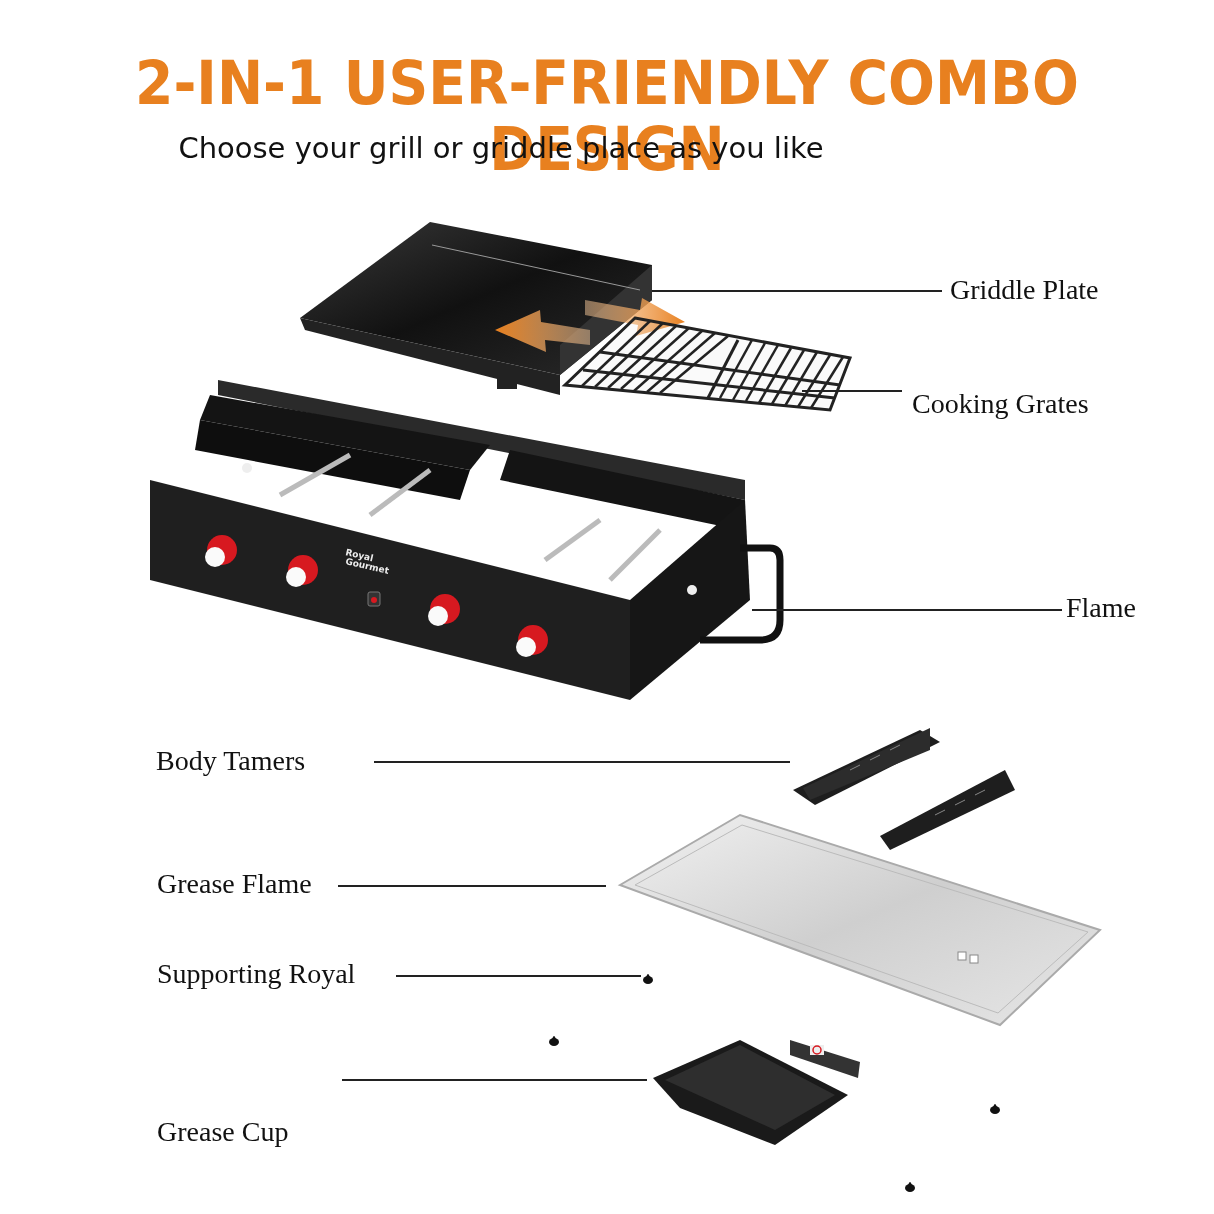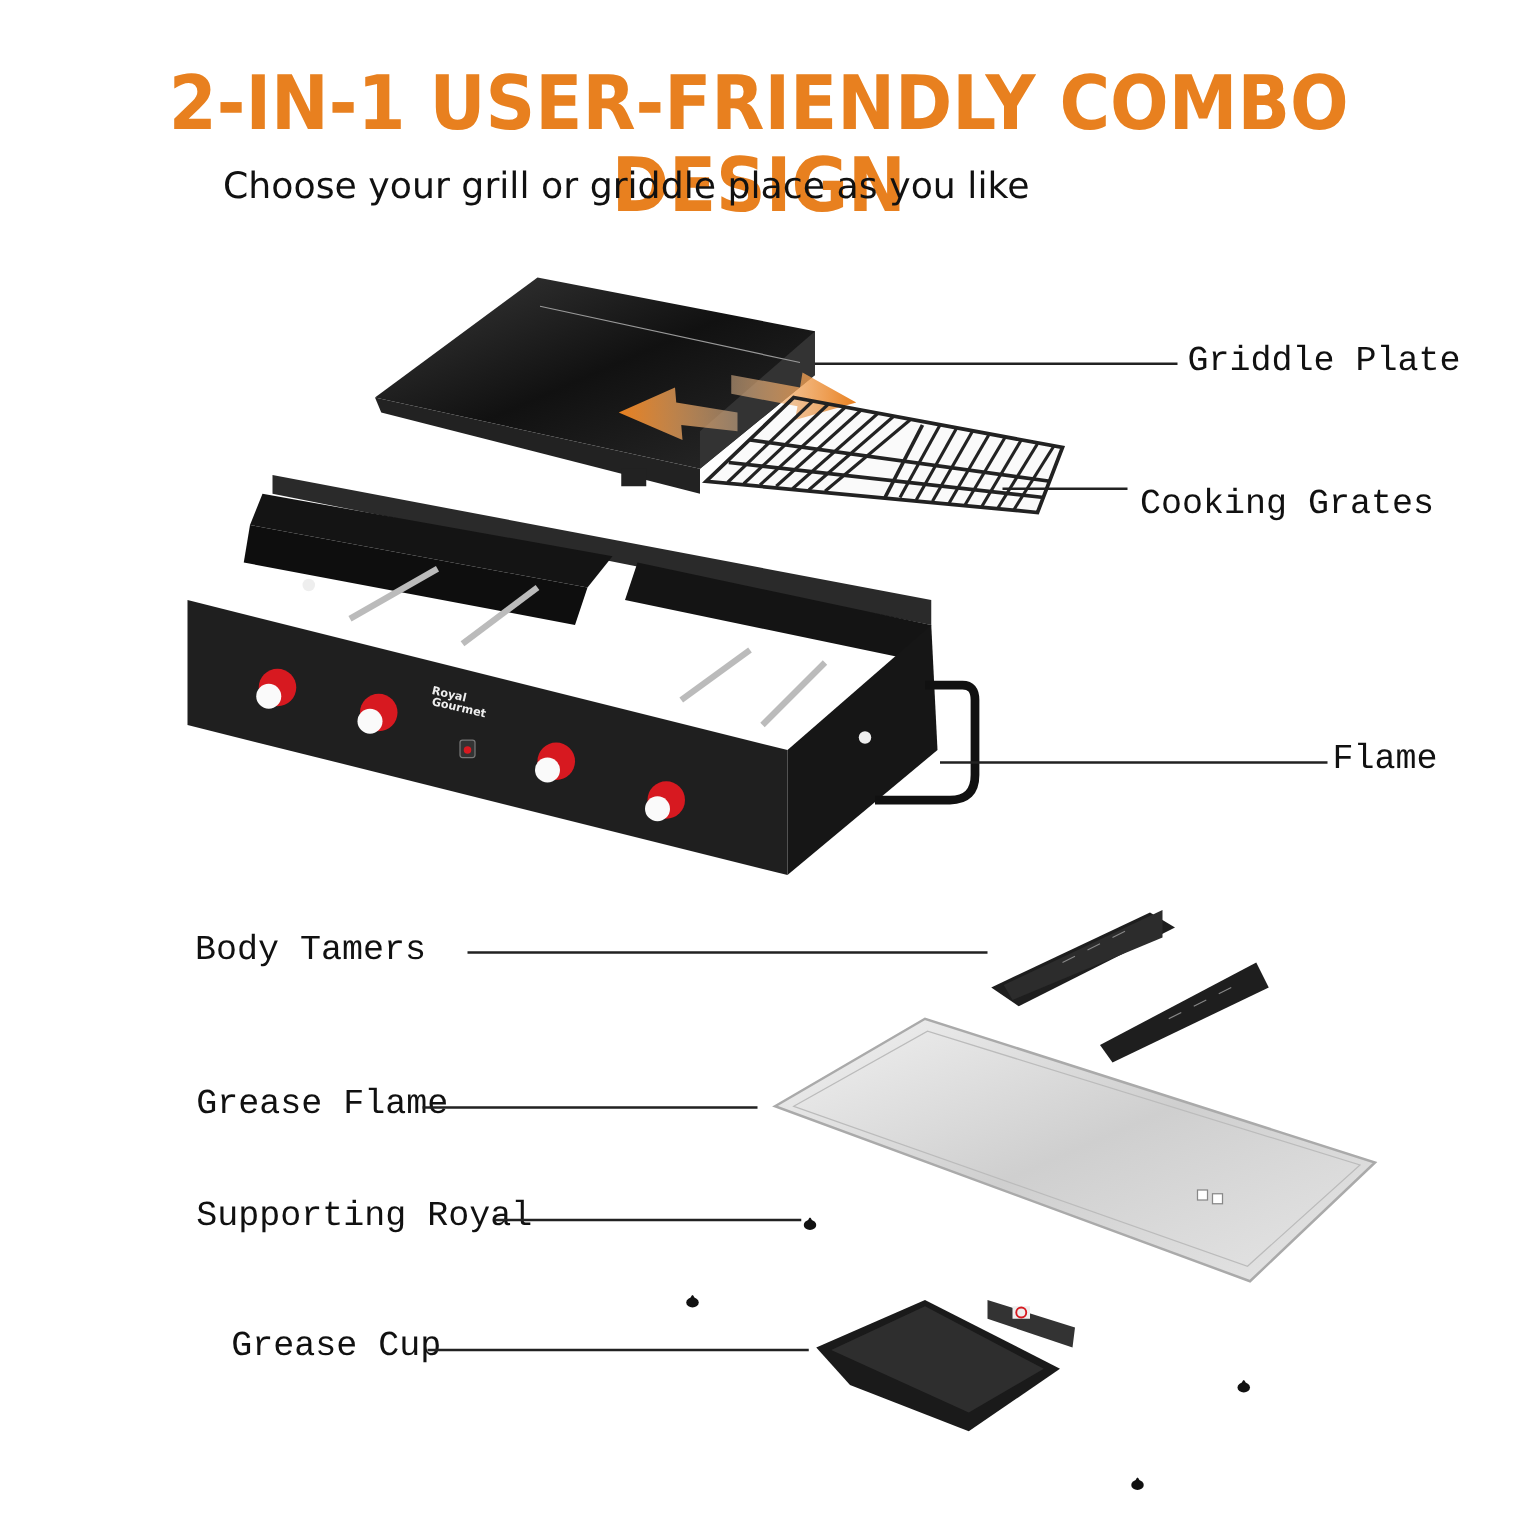--- a/index.html
+++ b/index.html
@@ -1,19 +1,19 @@
 <!DOCTYPE html>
 <html><head>
 <meta charset="utf-8">
 <style>
   html,body{margin:0;padding:0;background:#fff;}
   body{width:1214px;height:1214px;position:relative;overflow:hidden;font-family:"Liberation Sans",sans-serif;}
   .title{position:absolute;top:50px;left:0;width:1214px;text-align:center;font-family:"DejaVu Sans",sans-serif;font-weight:bold;font-size:60px;letter-spacing:0px;color:#e8801f;line-height:66px;transform:scaleX(0.92);}
   .subtitle{position:absolute;top:128px;left:0;width:1002px;text-align:center;font-family:"DejaVu Sans",sans-serif;font-size:29px;color:#111;line-height:40px;}
-  .label{position:absolute;font-family:Liberation Mono, monospace;font-size:28px;color:#111;white-space:nowrap;line-height:34px;}
+  .label{position:absolute;font-family:Liberation Serif, serif;font-size:28px;color:#111;white-space:nowrap;line-height:34px;}
   .line{position:absolute;height:2px;background:#222;}
   svg{position:absolute;left:0;top:0;}
 </style>
 </head>
 <body>
 
 <div class="title">2-IN-1 USER-FRIENDLY COMBO DESIGN</div>
 <div class="subtitle">Choose your grill or griddle place as you like</div>
 
 <svg width="1214" height="1214" viewBox="0 0 1214 1214">
@@ -165,14 +165,14 @@
 
 <div class="label" style="left:156px;top:744px;">Body Tamers</div>
 <div class="line" style="left:374px;top:761px;width:416px;"></div>
 
 <div class="label" style="left:157px;top:867px;">Grease Flame</div>
 <div class="line" style="left:338px;top:885px;width:268px;"></div>
 
 <div class="label" style="left:157px;top:957px;">Supporting Royal</div>
 <div class="line" style="left:396px;top:975px;width:245px;"></div>
 
-<div class="label" style="left:157px;top:1061px;margin-left:28px;">Grease Cup</div>
+<div class="label" style="left:157px;top:1115px;">Grease Cup</div>
 <div class="line" style="left:342px;top:1079px;width:305px;"></div>
 
 </body></html>

